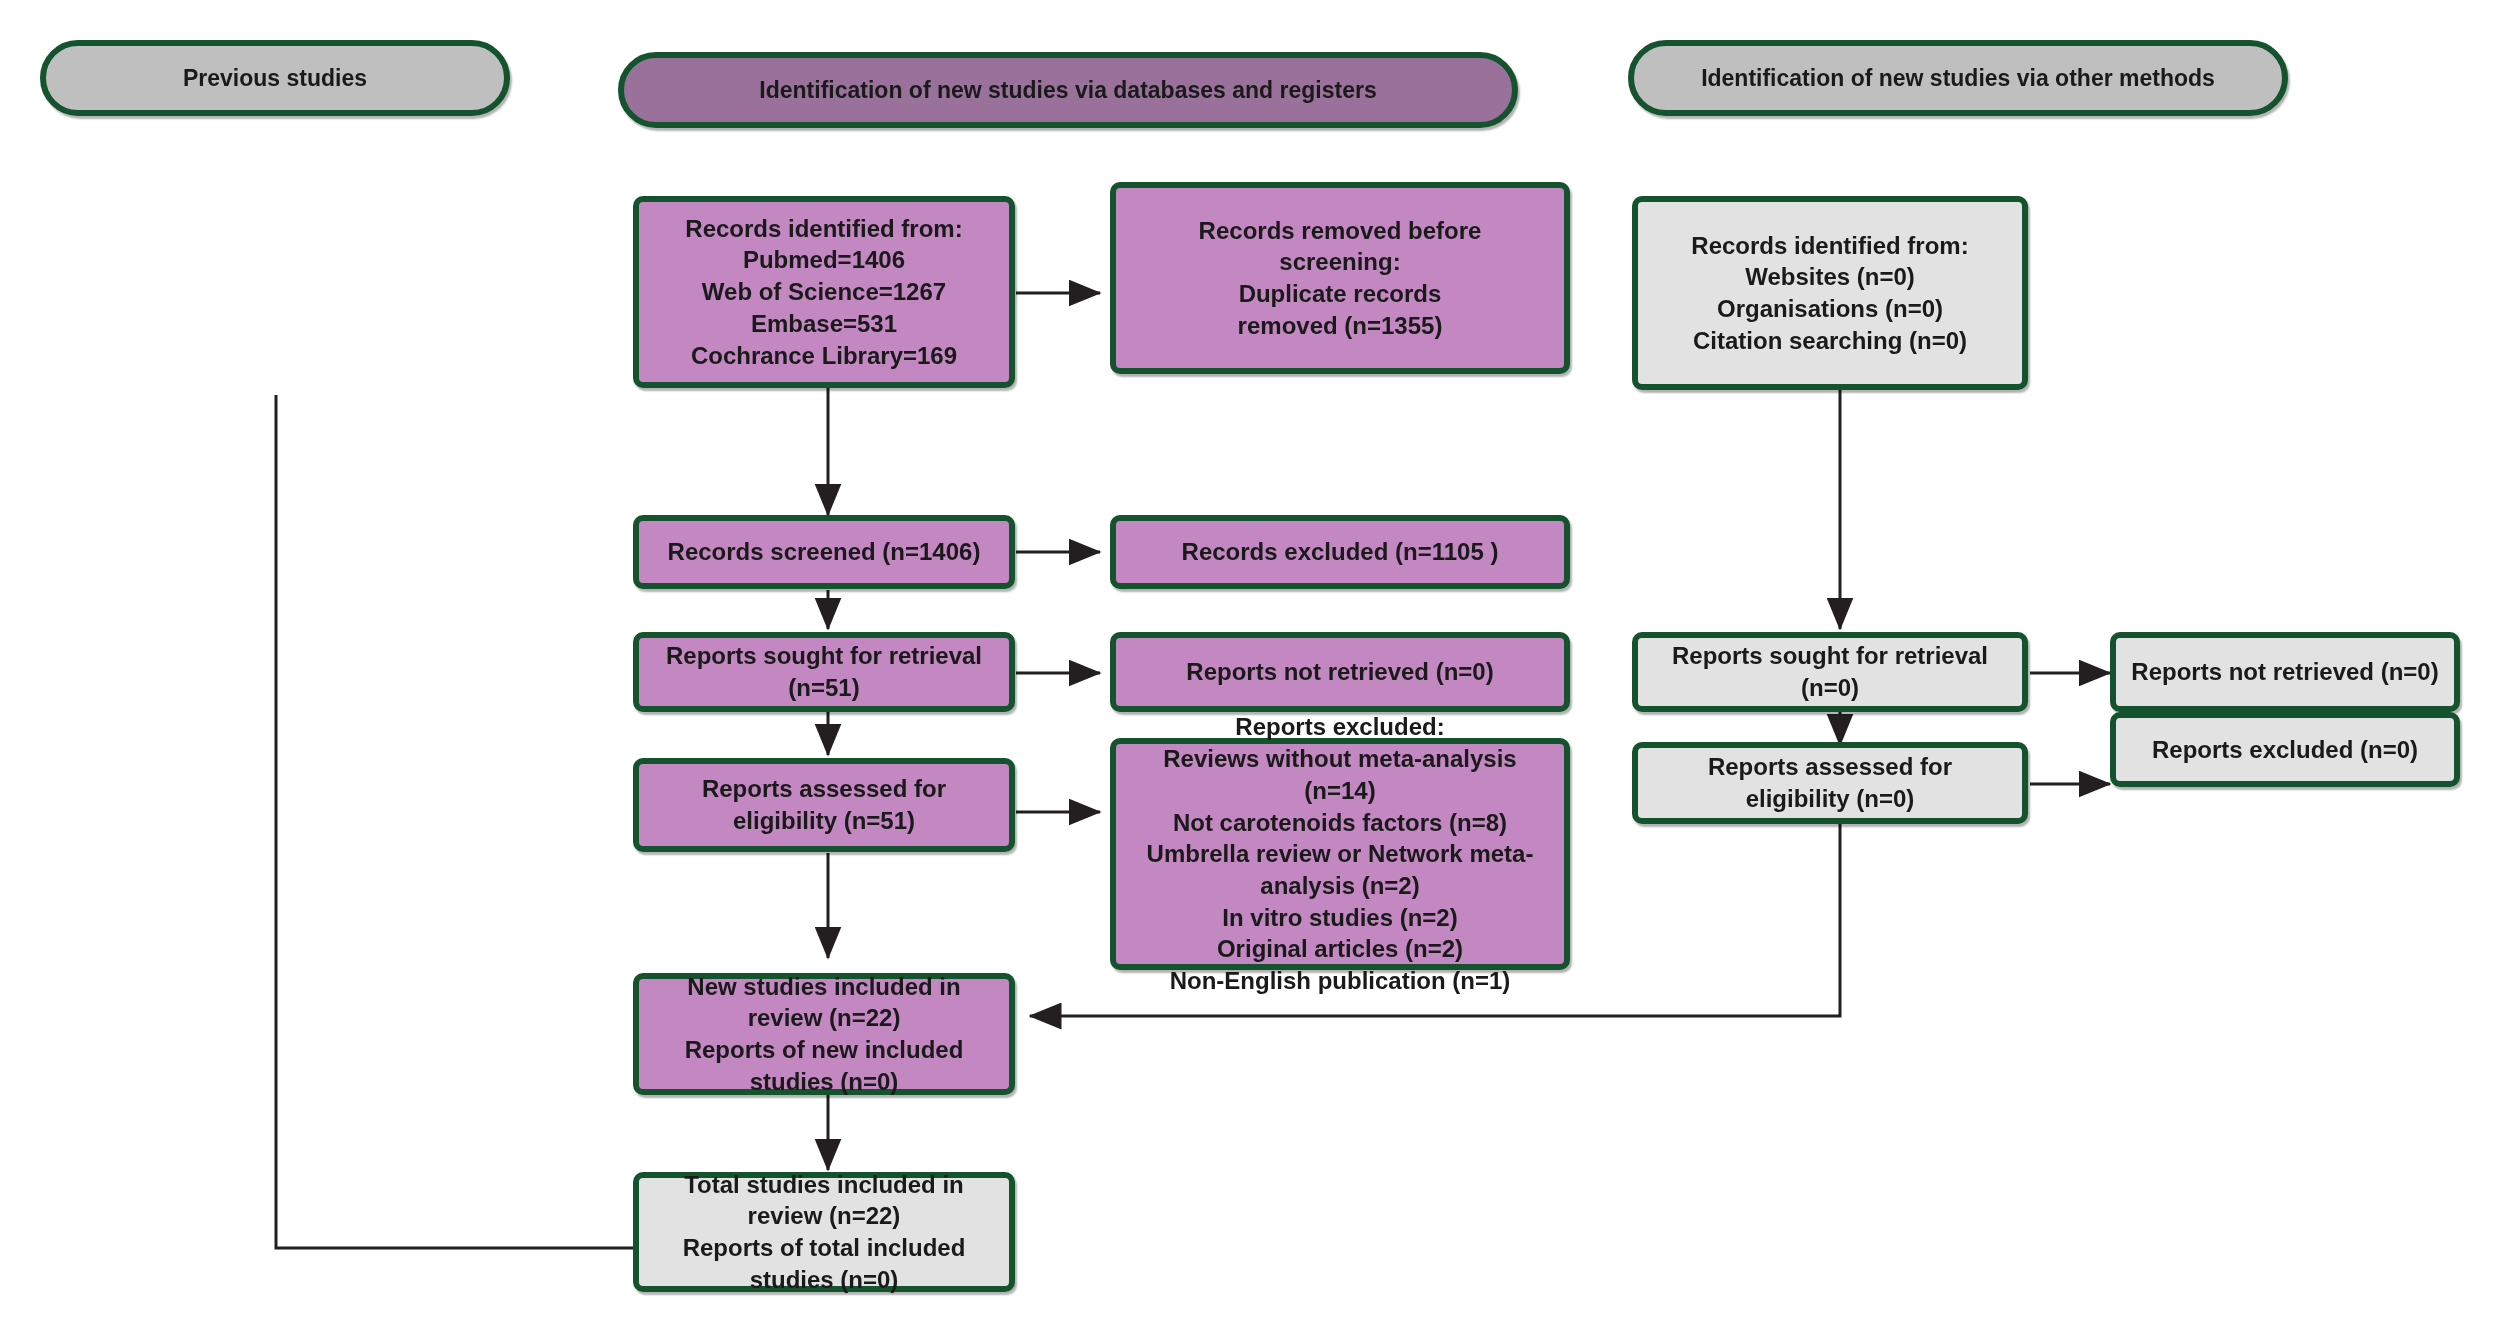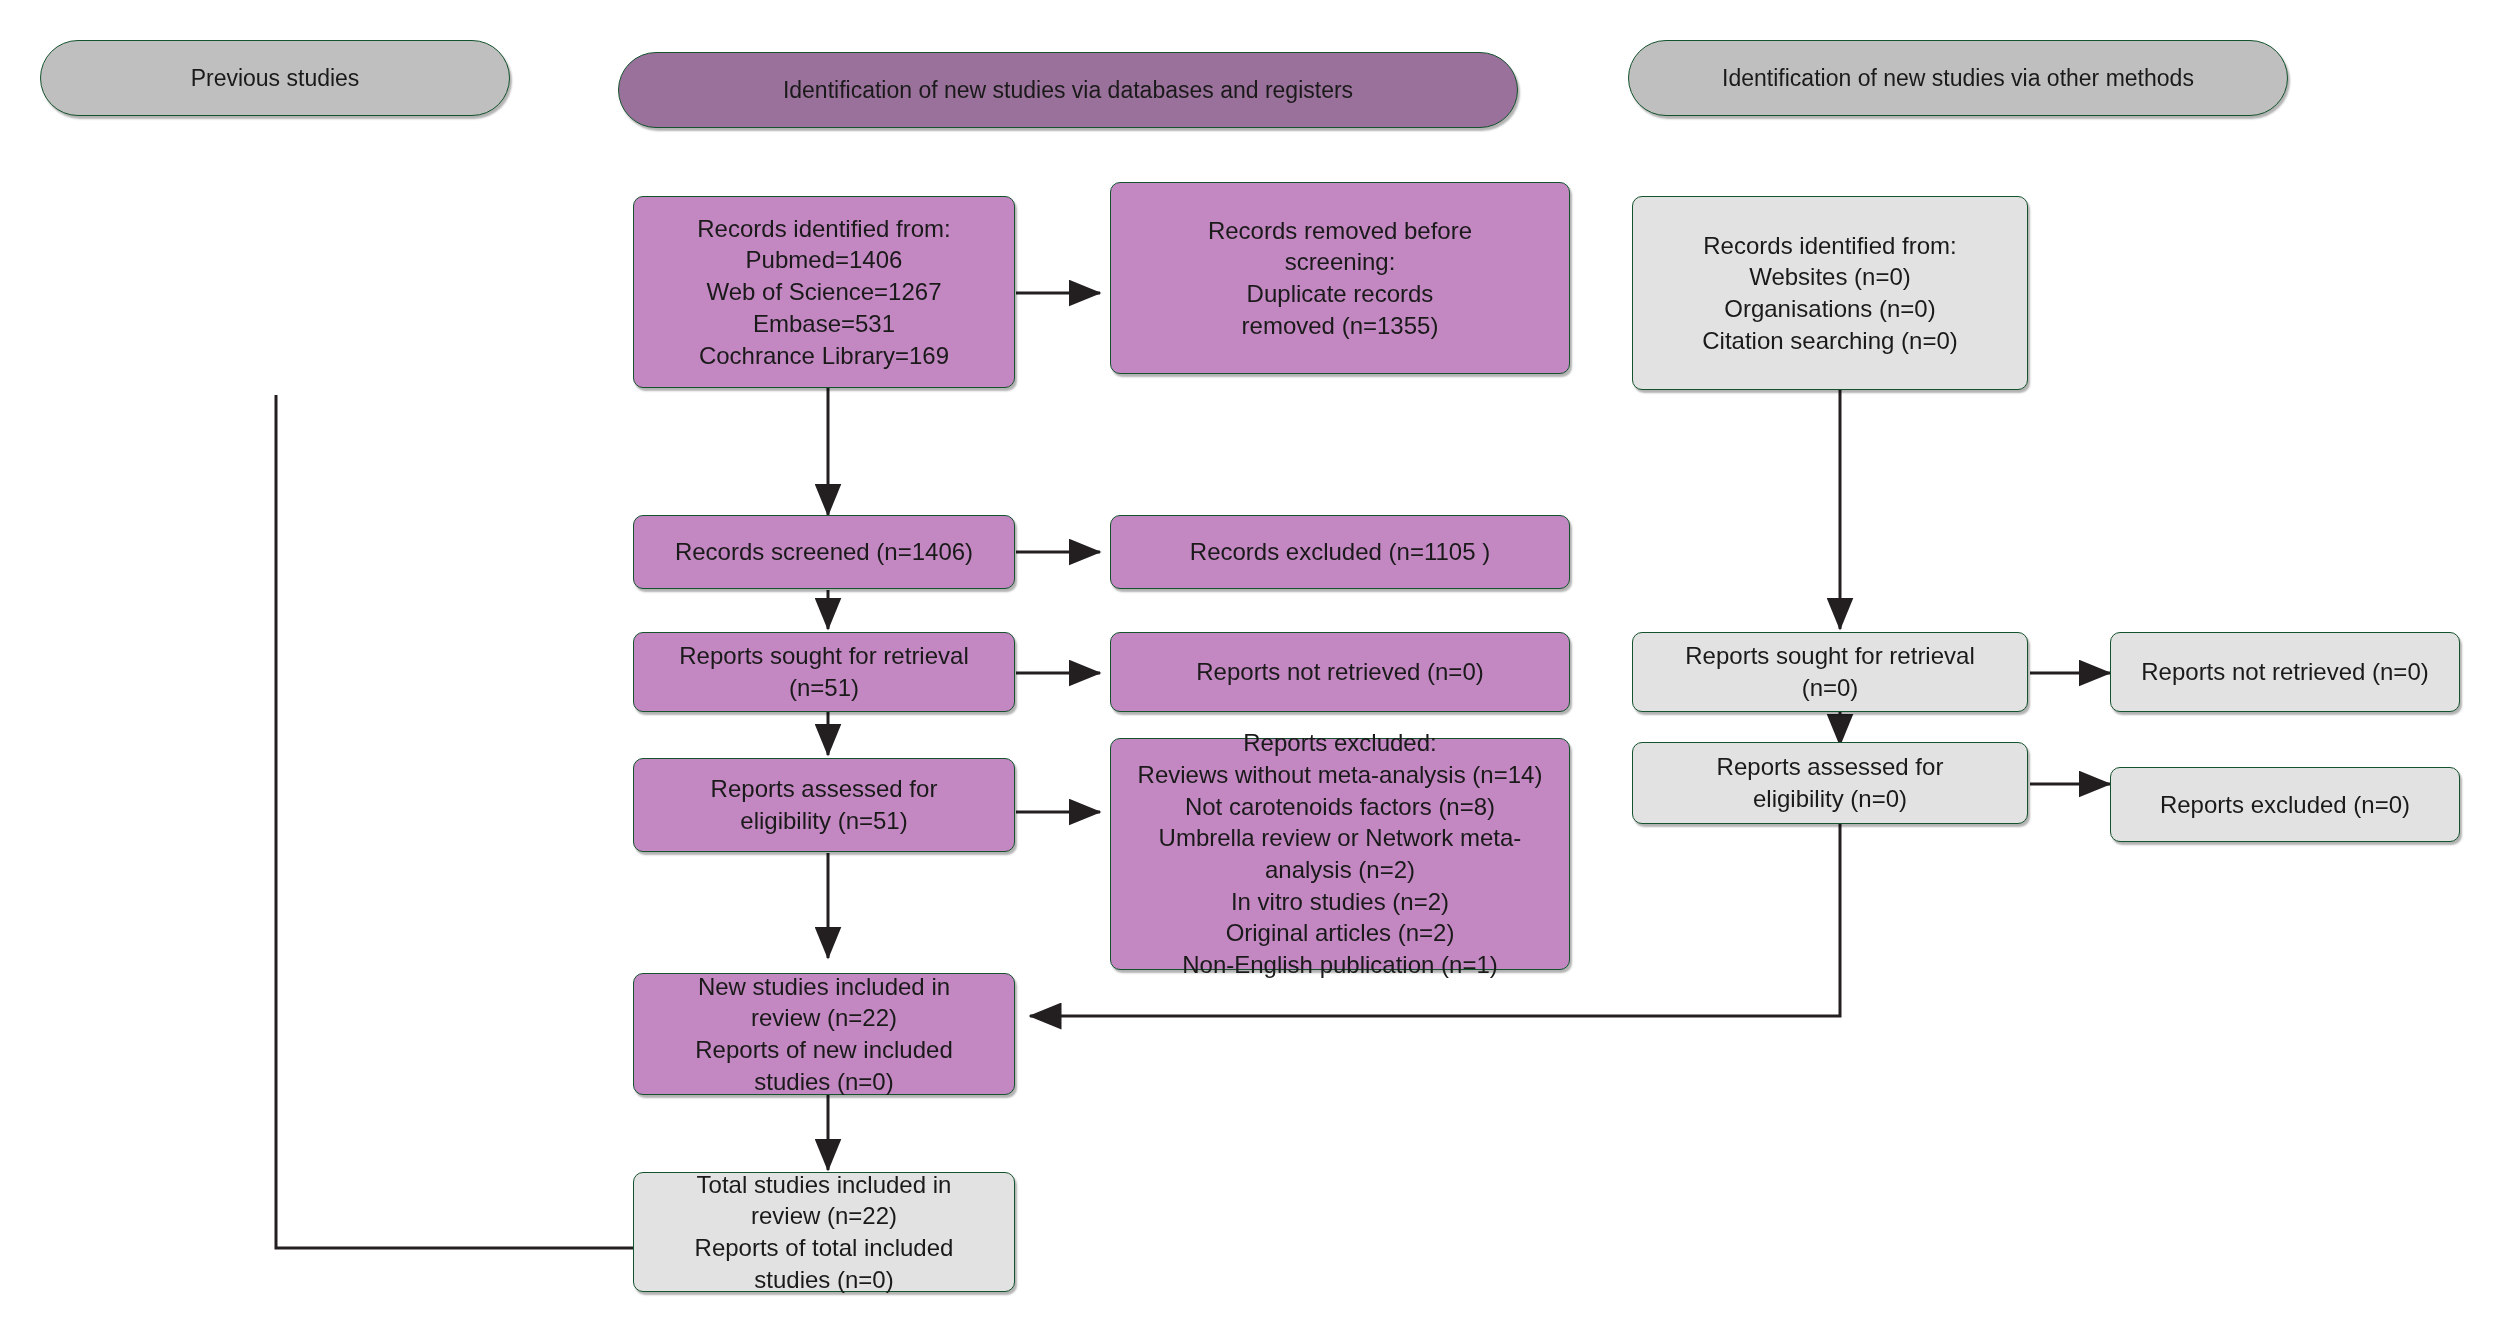--- a/index.html
+++ b/index.html
@@ -24,24 +24,24 @@
     height: 1321px;
     pointer-events: none;
   }
   .node {
     position: absolute;
     box-sizing: border-box;
     display: flex;
     align-items: center;
     justify-content: center;
     text-align: center;
-    border: 1px solid #14532d;
+    border: 6px solid #14532d;
     border-radius: 10px;
     color: #1a1a1a;
-    font-weight: normal;
+    font-weight: bold;
     line-height: 1.32;
     padding: 4px 10px;
     box-shadow: 2px 3px 2px rgba(0,0,0,0.30);
     white-space: pre-line;
   }
   .node.header {
     border-radius: 44px;
   }
   .purple   { background: #c387c2; }
   .purplehd { background: #9a719b; }
@@ -148,15 +148,15 @@
 Citation searching (n=0)</div>
 
   <div class="node gray fs-body" style="left:1632px; top:632px; width:396px; height:80px;">Reports sought for retrieval
 (n=0)</div>
 
   <div class="node gray fs-body" style="left:2110px; top:632px; width:350px; height:80px;">Reports not retrieved (n=0)</div>
 
   <div class="node gray fs-body" style="left:1632px; top:742px; width:396px; height:82px;">Reports assessed for
 eligibility (n=0)</div>
 
-  <div class="node gray fs-body" style="left:2110px; top:767px; width:350px; height:75px;">Reports excluded (n=0)</div>
+  <div class="node gray fs-body" style="left:2110px; top:712px; width:350px; height:75px;">Reports excluded (n=0)</div>
 
 </div>
 
 </body></html>

